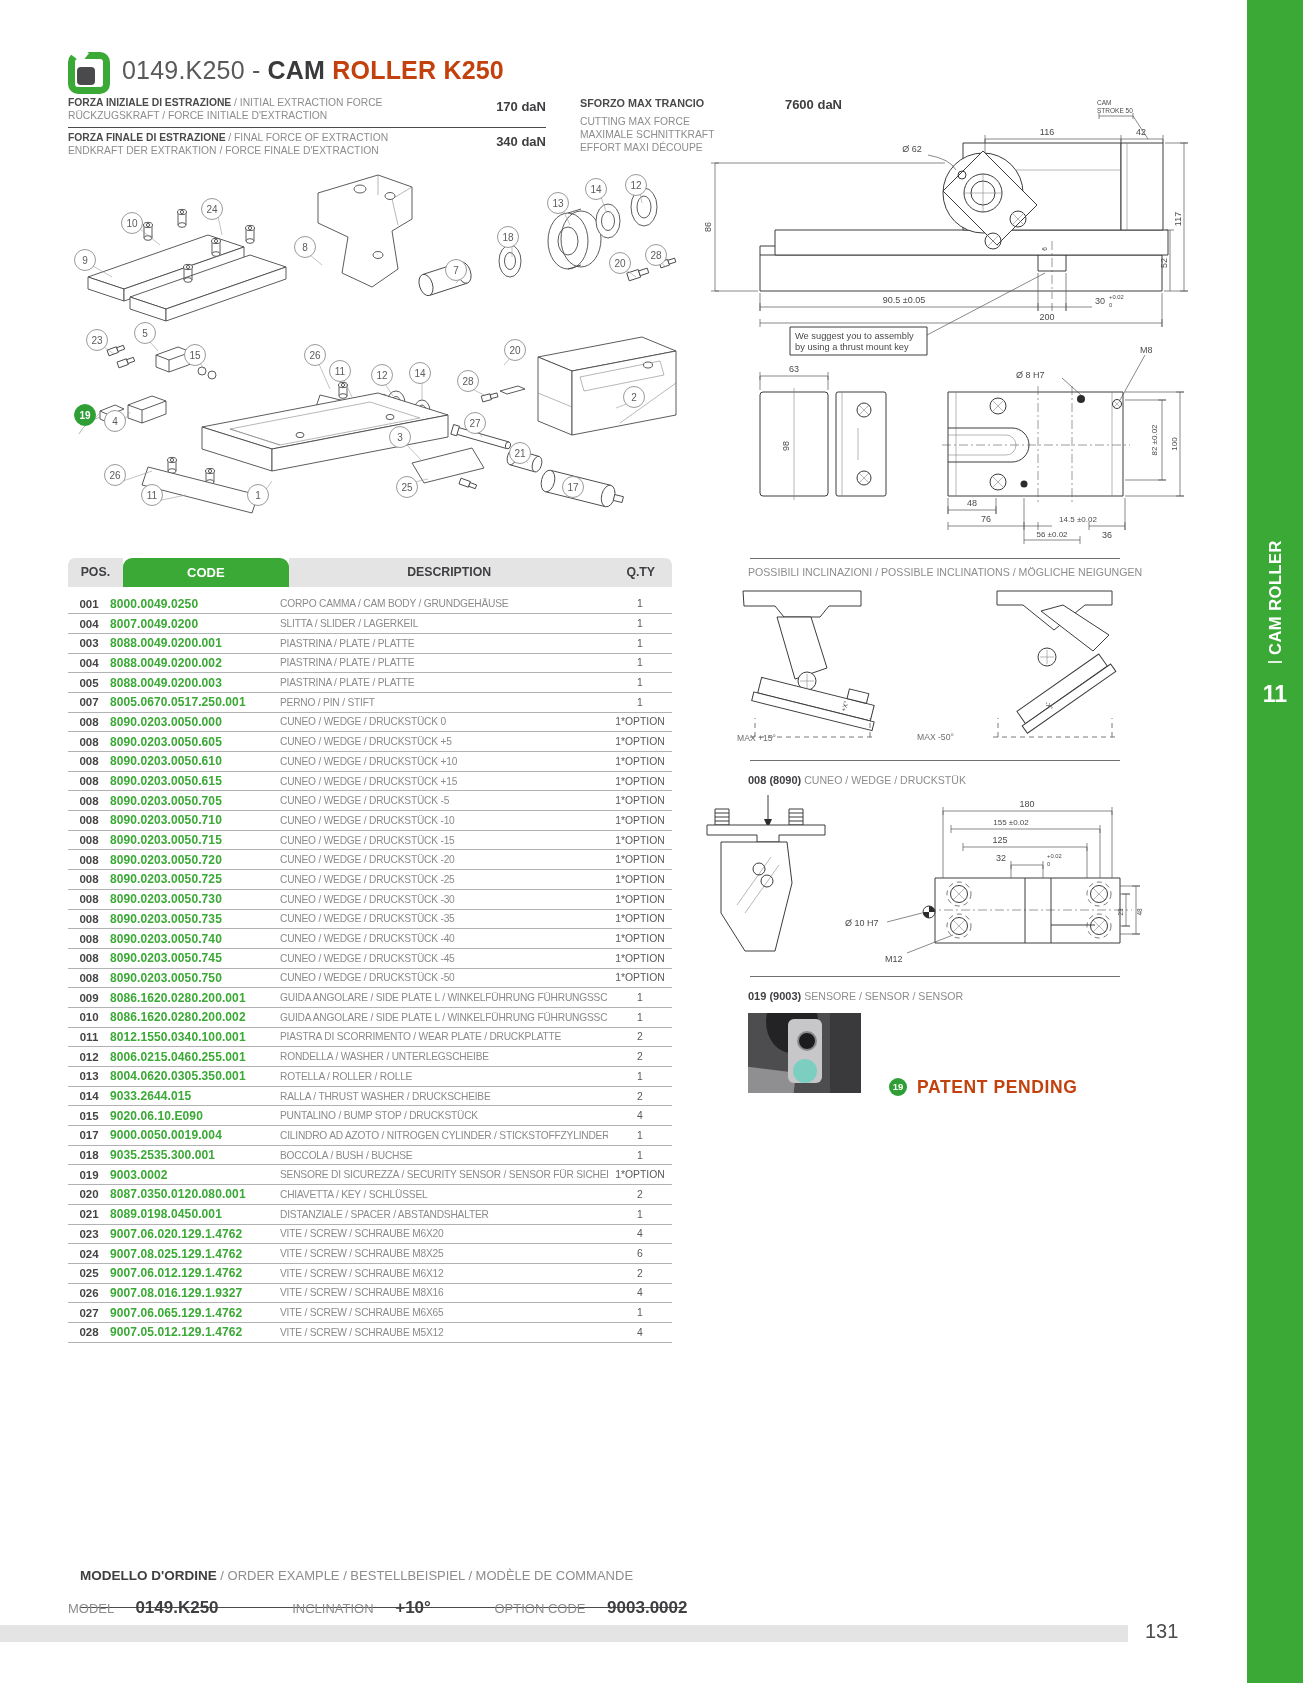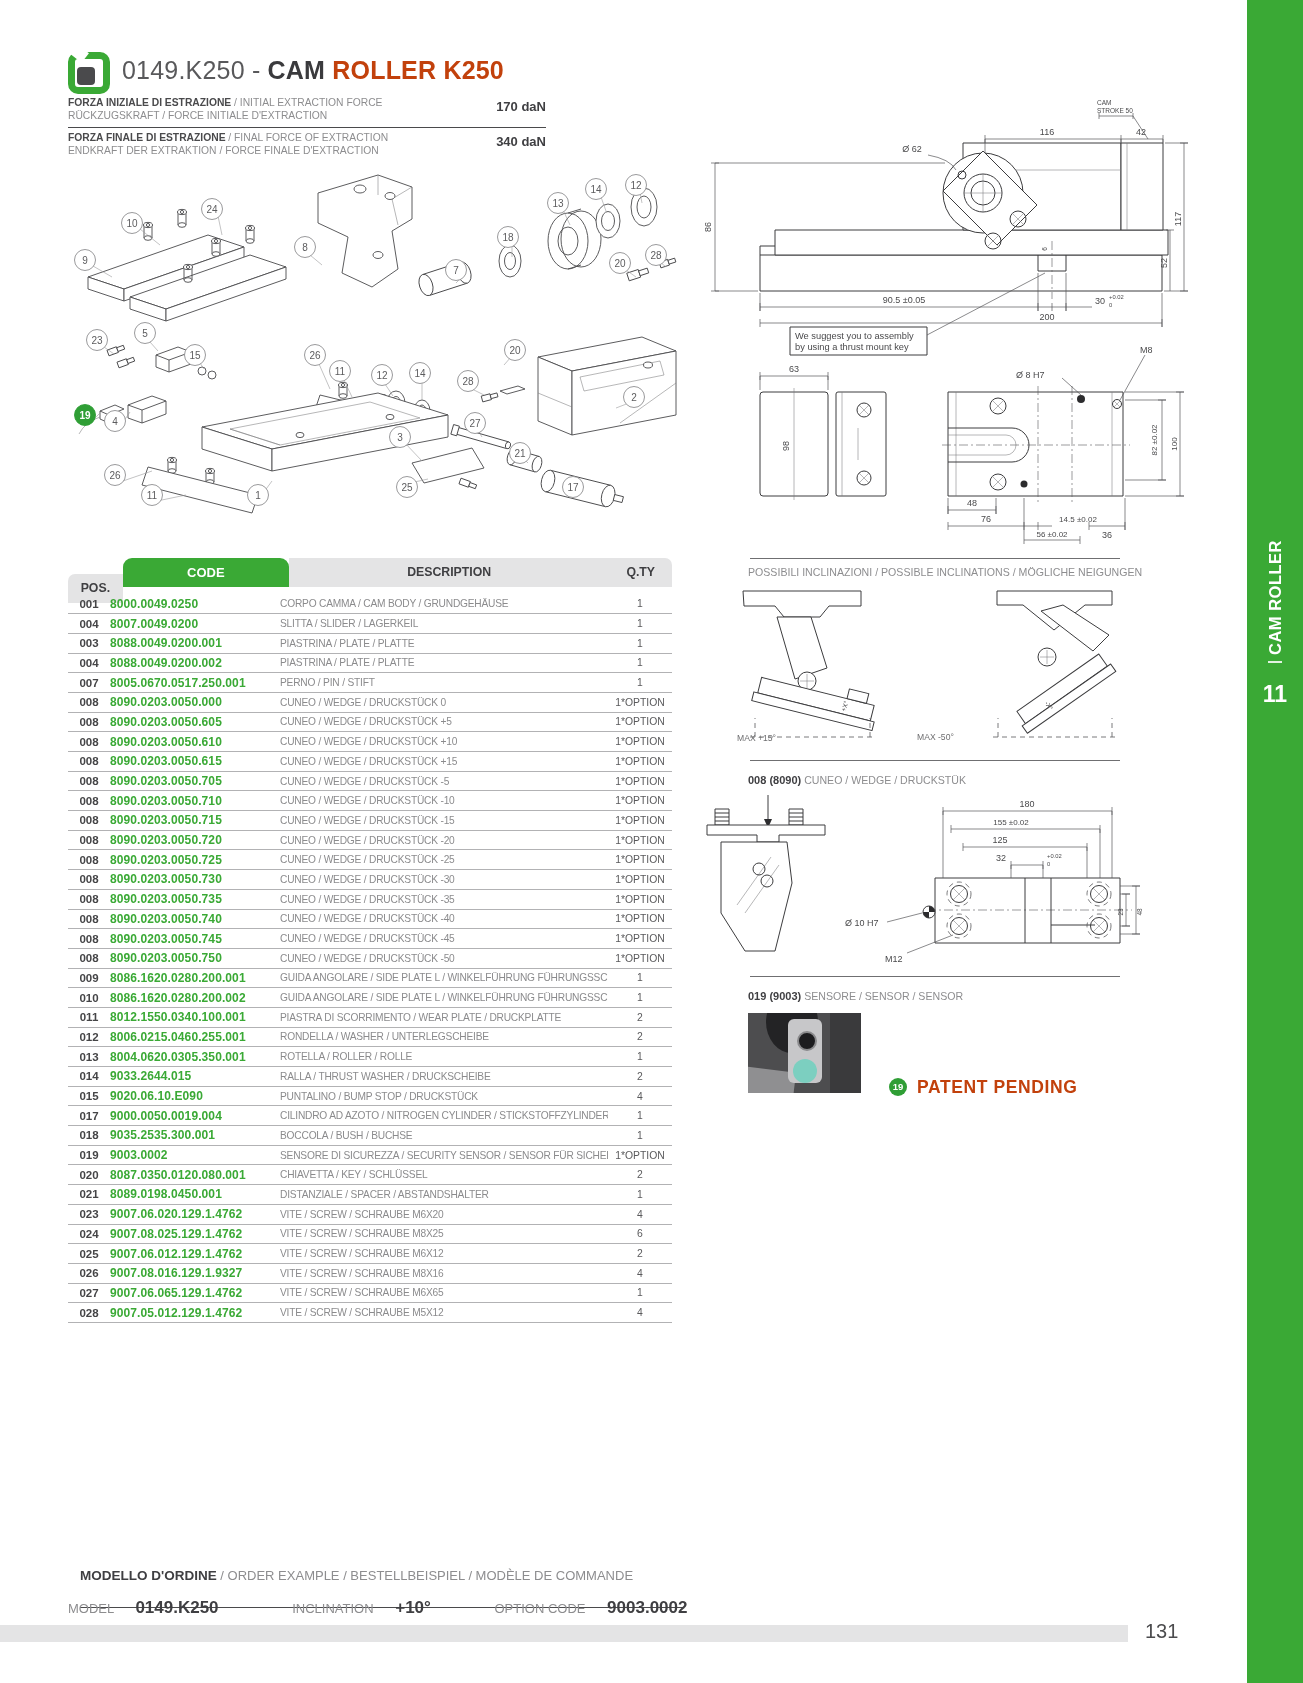--- a/index.html
+++ b/index.html
@@ -60,21 +60,21 @@
   .photo .lens{position:absolute;left:49px;top:18px;width:16px;height:16px;background:#1c1c1e;border-radius:50%;border:2px solid #8a8a8c;}
   .photo .teal{position:absolute;left:45px;top:46px;width:24px;height:24px;background:#7ccfc0;border-radius:50%;}
   .patent{position:absolute;left:889px;top:1077px;height:20px;}
   .patent .ball{position:absolute;left:0;top:1px;width:18px;height:18px;border-radius:50%;background:#2f9e35;color:#fff;
     font-size:9.5px;font-weight:bold;text-align:center;line-height:18px;}
   .patent .txt{position:absolute;left:28px;top:0;font-size:17.5px;font-weight:bold;color:#c2410c;letter-spacing:.6px;white-space:nowrap;text-align:right;}
 
   
   .thead{position:absolute;left:68px;top:558px;width:604px;height:29px;display:flex;}
   .thead .hc{box-sizing:border-box;height:29px;line-height:29px;text-align:center;font-size:12.3px;font-weight:bold;color:#3f3f42;background:#e4e4e5;}
-  .thead .h-pos{width:56px;border-radius:7px 0 0 0;margin-top:16px;}
+  .thead .h-pos{width:56px;border-radius:7px 0 0 0;}
   .thead .h-code{width:170px;background:#3aa935;color:#fff;border-radius:9px 9px 0 0;font-size:13px;}
   .thead .h-desc{width:328px;}
   .thead .h-qty{width:64px;border-radius:0 7px 0 0;}
   table.parts{position:absolute;left:68px;top:594px;width:604px;border-collapse:collapse;table-layout:fixed;}
   table.parts td{box-sizing:border-box;height:19.7px;border-bottom:1px solid #b2b2b4;padding:0;vertical-align:middle;white-space:nowrap;overflow:hidden;}
   td.c-pos{width:42px;text-align:center;font-weight:bold;font-size:11.5px;color:#454547;}
   td.c-code{width:170px;font-weight:bold;font-size:12px;color:#3aa935;padding-left:10px;letter-spacing:.1px;}
   td.c-desc{width:328px;font-size:10.2px;color:#8b8b8d;padding-left:4px;letter-spacing:-.2px;}
   td.c-qty{width:64px;text-align:center;font-size:10.4px;color:#5a5a5c;}
 
@@ -113,20 +113,29 @@
     <div class="spec-row">
       <div class="l1"><b>FORZA INIZIALE DI ESTRAZIONE</b><span> / INITIAL EXTRACTION FORCE</span></div>
       <div class="l1">RÜCKZUGSKRAFT / FORCE INITIALE D'EXTRACTION</div>
       <div class="val">170 daN</div>
     </div>
     <div class="spec-sep"></div>
     <div class="spec-row">
       <div class="l1"><b>FORZA FINALE DI ESTRAZIONE</b><span> / FINAL FORCE OF EXTRACTION</span></div>
       <div class="l1">ENDKRAFT DER EXTRAKTION / FORCE FINALE D'EXTRACTION</div>
       <div class="val">340 daN</div>
+    </div>
+  </div>
+  <div class="spec-right">
+    <div class="t">SFORZO MAX TRANCIO</div>
+    <div class="v">7600 daN</div>
+    <div class="s">
+      <div>CUTTING MAX FORCE</div>
+      <div>MAXIMALE SCHNITTKRAFT</div>
+      <div>EFFORT MAXI DÉCOUPE</div>
     </div>
   </div>
 
   <svg style="left:60px;top:165px" width="625" height="355" viewBox="0 0 625 355">
     <g>
 
       <path class="part" d="M28,112 L148,70 L184,82 L64,124 Z"></path>
       <path class="part" d="M28,112 L28,124 L64,136 L64,124 Z"></path>
       <path class="part" d="M64,124 L184,82 L184,94 L64,136 Z"></path>
       <path class="part" d="M70,132 L190,90 L226,102 L106,144 Z"></path>
@@ -681,20 +690,26 @@
           <td class="c-desc">PIASTRINA / PLATE / PLATTE</td>
           <td class="c-qty">1</td>
         </tr>
         <tr>
           <td class="c-pos">004</td>
           <td class="c-code">8088.0049.0200.002</td>
           <td class="c-desc">PIASTRINA / PLATE / PLATTE</td>
           <td class="c-qty">1</td>
         </tr>
         <tr>
+          <td class="c-pos">005</td>
+          <td class="c-code">8088.0049.0200.003</td>
+          <td class="c-desc">PIASTRINA / PLATE / PLATTE</td>
+          <td class="c-qty">1</td>
+        </tr>
+        <tr>
           <td class="c-pos">007</td>
           <td class="c-code">8005.0670.0517.250.001</td>
           <td class="c-desc">PERNO / PIN / STIFT</td>
           <td class="c-qty">1</td>
         </tr>
         <tr>
           <td class="c-pos">008</td>
           <td class="c-code">8090.0203.0050.000</td>
           <td class="c-desc">CUNEO / WEDGE / DRUCKSTÜCK 0</td>
           <td class="c-qty">1*OPTION</td>

